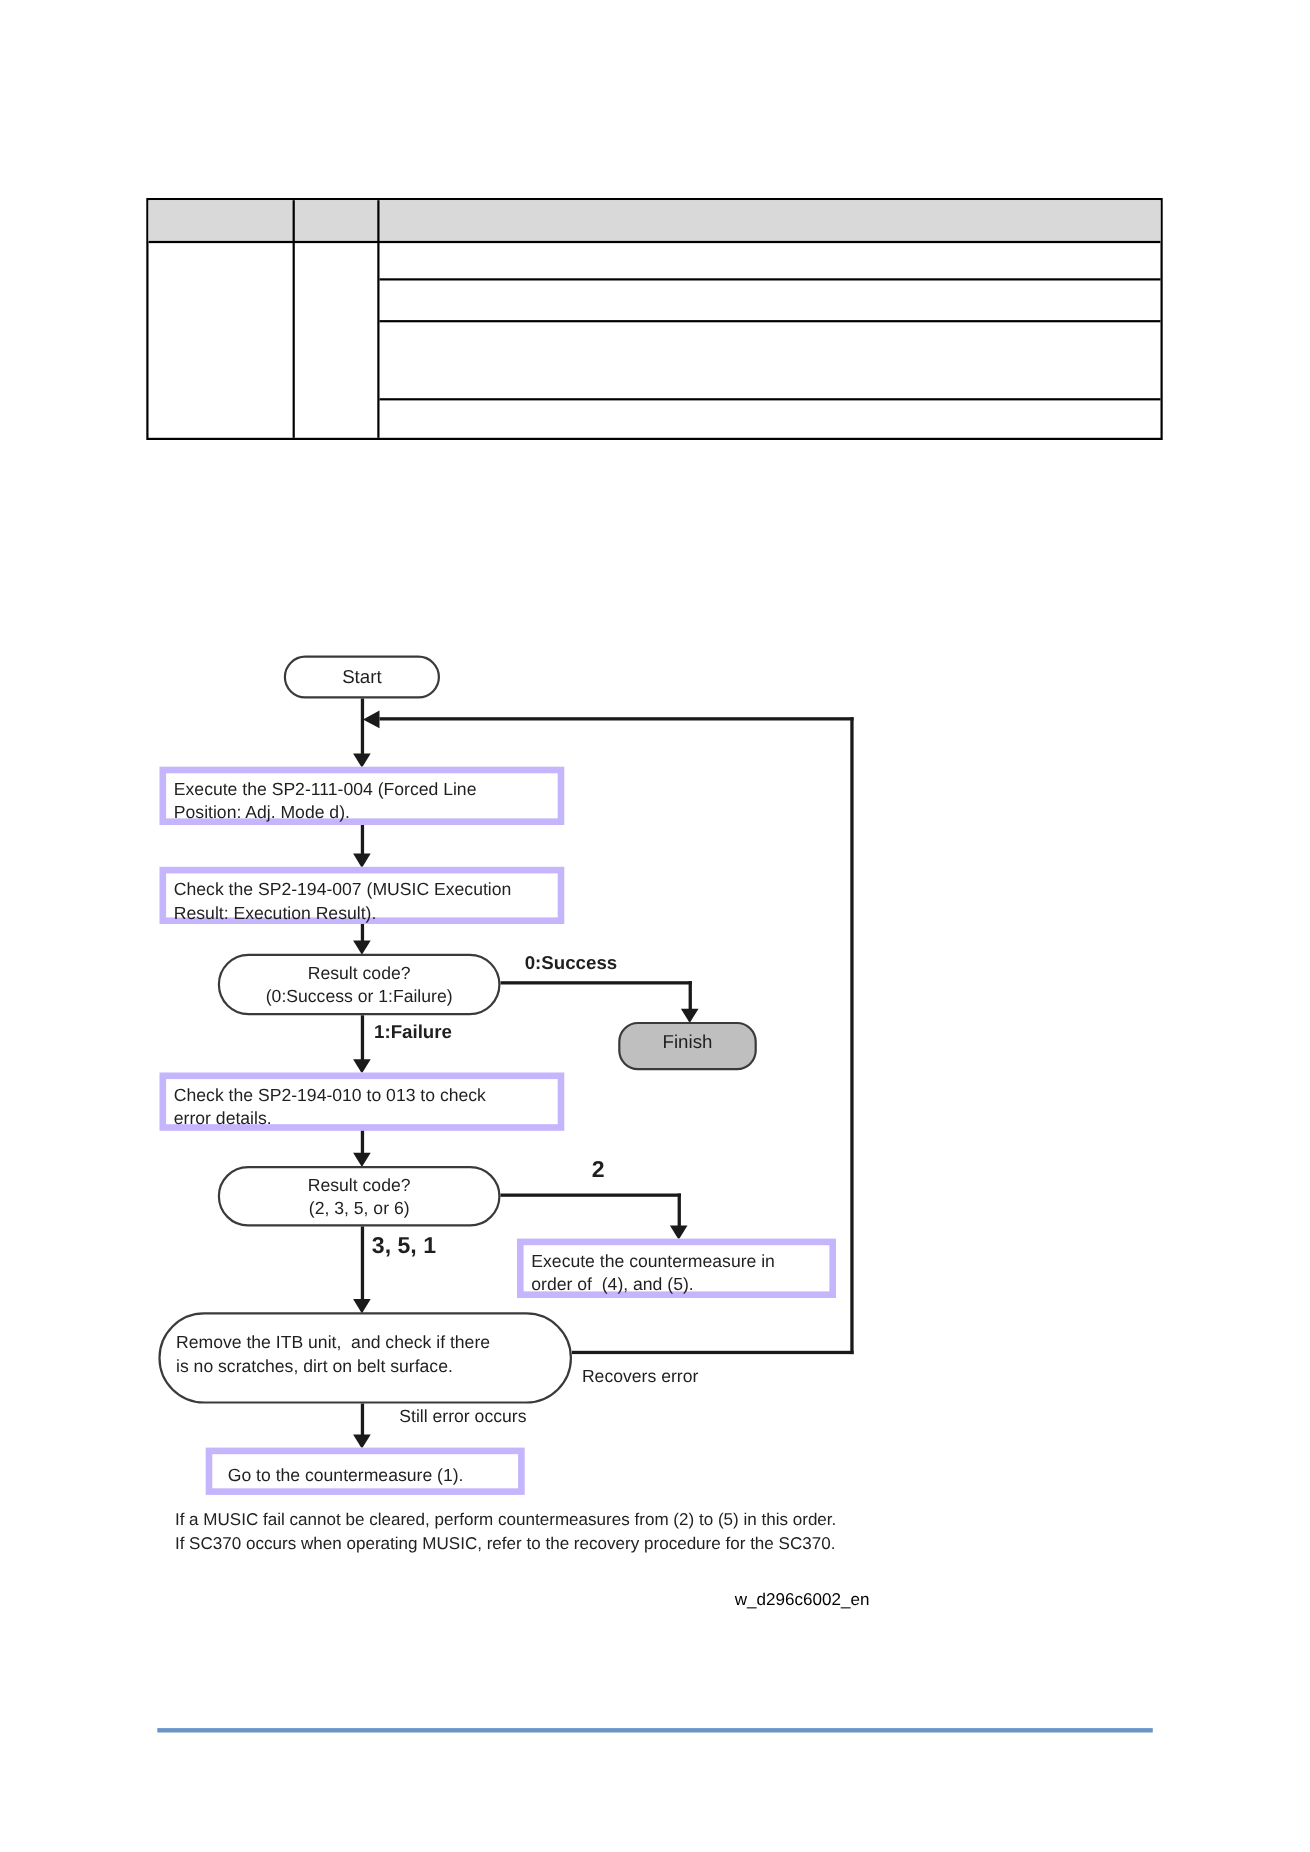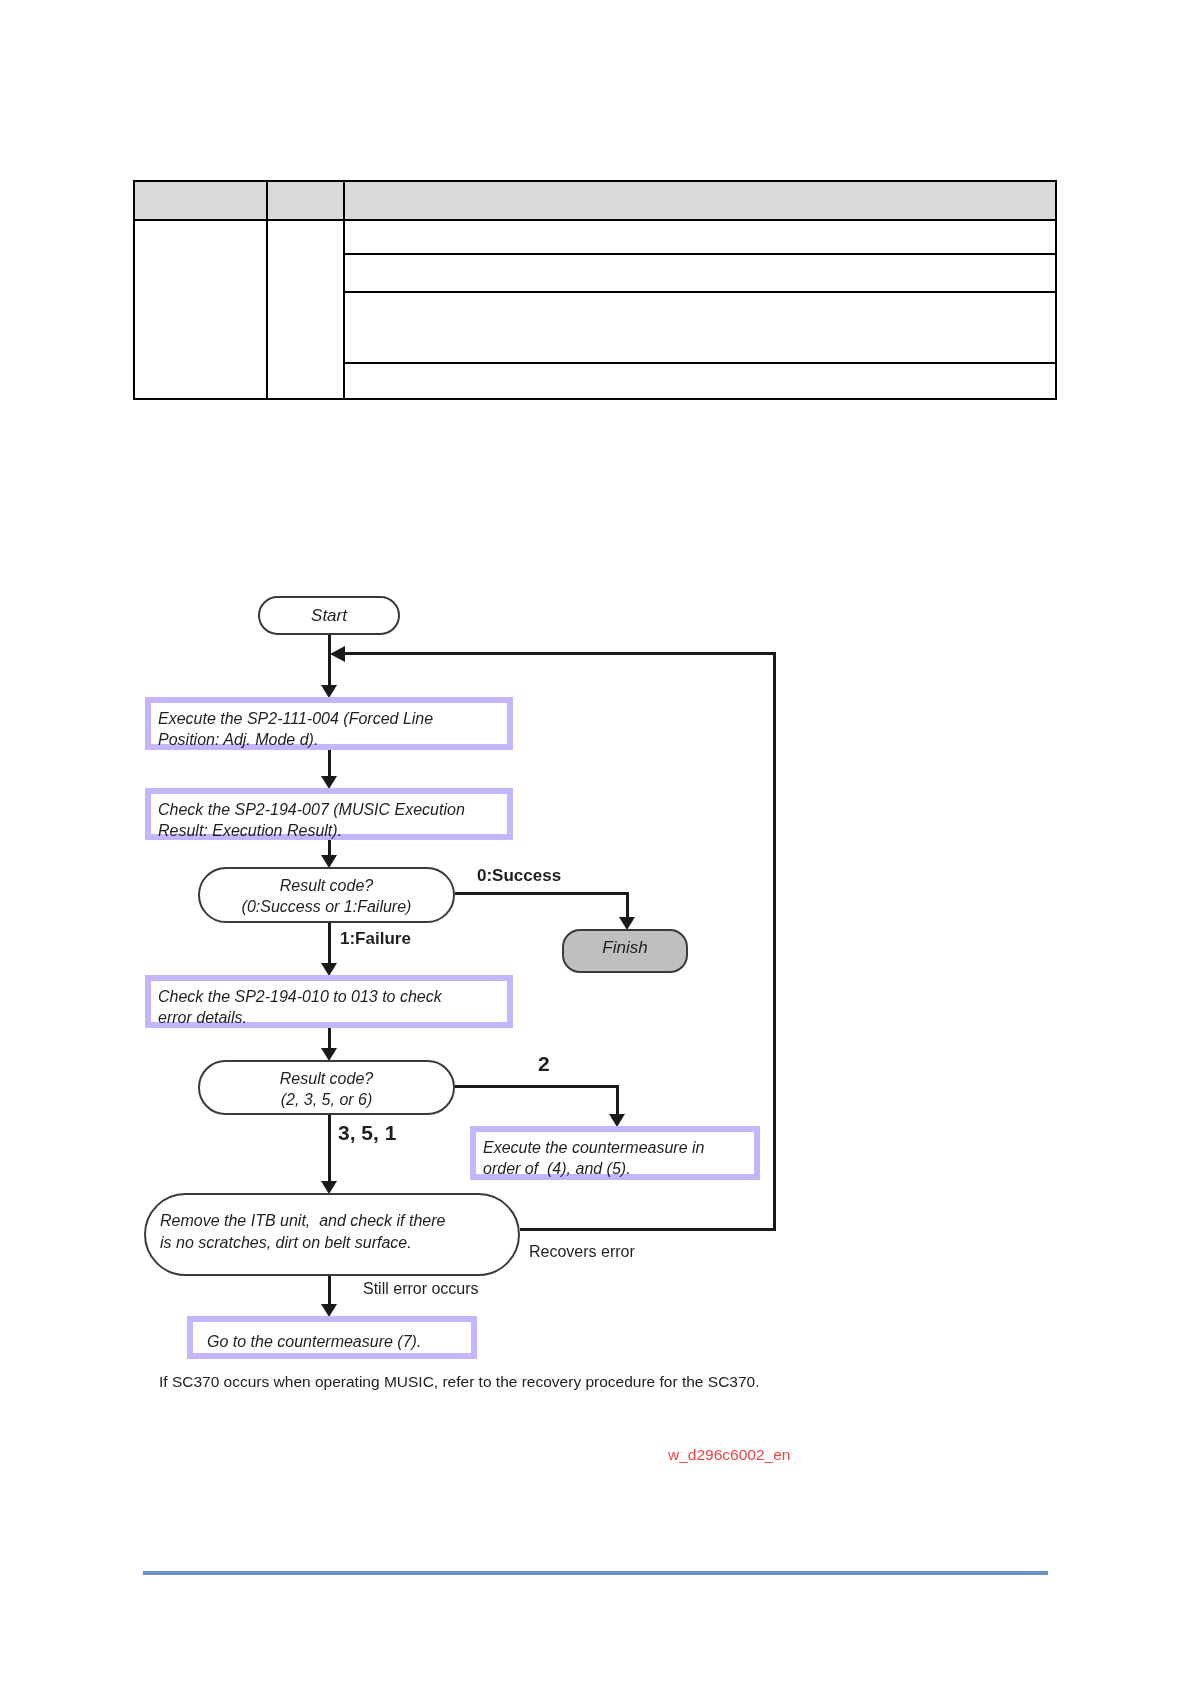--- a/index.html
+++ b/index.html
@@ -9,37 +9,37 @@
   }
   
   .tbl{position:absolute;left:133px;top:180px;width:924px;height:220px;
        border:2px solid #000;box-sizing:border-box;background:#fff;}
   .tbl-header{position:absolute;left:0;top:0;width:100%;height:37px;
        background:#d9d9d9;border-bottom:2px solid #000;box-sizing:content-box;}
   .tbl-v{position:absolute;top:0;bottom:0;width:2px;background:#000;}
   .tbl-h{position:absolute;left:210px;right:0;height:2px;background:#000;}
   
   .node{position:absolute;box-sizing:border-box;background:#fff;
-        font-size:16px;line-height:21px;white-space:pre-wrap;font-style:italic;}
+        font-size:16px;line-height:21px;white-space:pre-wrap;}
   .rect{border:6px solid #c4b5fd;padding:5px 4px 0 7px;}
   .stadium{border:2px solid #3a3a3a;text-align:center;}
   .line{position:absolute;background:#1a1a1a;}
   .tri-down{position:absolute;width:0;height:0;
     border-left:8px solid transparent;border-right:8px solid transparent;
     border-top:13px solid #1a1a1a;}
   .tri-left{position:absolute;width:0;height:0;
     border-top:8px solid transparent;border-bottom:8px solid transparent;
     border-right:15px solid #1a1a1a;}
   .lbl{position:absolute;font-size:16px;white-space:nowrap;}
   .lbl.bold{font-weight:bold;font-size:17px;}
   .lbl.big{font-weight:bold;font-size:21px;}
   
   .notes{position:absolute;left:159px;top:1371px;width:800px;
          font-size:15.5px;line-height:22px;color:#222;}
-  .watermark{position:absolute;left:668px;top:1446px;font-size:15.5px;color:#ef4444;}
+  .watermark{position:absolute;left:668px;top:1446px;font-size:15.5px;color:#000000;}
   .footer-rule{position:absolute;left:143px;top:1571px;width:905px;height:4px;
          background:#6a94c8;}
 </style>
 </head>
 <body>
 
 <div class="page">
 
   <div class="tbl">
     <div class="tbl-header"></div>
@@ -111,22 +111,23 @@
 
     <div class="node stadium" style="left:144px;top:1193px;width:376px;height:83px;border-radius:42px;padding:15px 10px 0 14px;text-align:left;line-height:22px;">Remove the ITB unit,  and check if there
 is no scratches, dirt on belt surface.</div>
 
     <div class="lbl" style="left:529px;top:1243px;">Recovers error</div>
 
     <div class="lbl" style="left:363px;top:1280px;">Still error occurs</div>
     <div class="line" style="left:328px;top:1276px;width:3px;height:29px;"></div>
     <div class="tri-down" style="left:321px;top:1304px;"></div>
 
-    <div class="node rect" style="left:187px;top:1316px;width:290px;height:43px;padding:9px 4px 0 14px;">Go to the countermeasure (7).</div>
+    <div class="node rect" style="left:187px;top:1316px;width:290px;height:43px;padding:9px 4px 0 14px;">Go to the countermeasure (1).</div>
   </div>
 
   <div class="notes">
+    <div>If a MUSIC fail cannot be cleared, perform countermeasures from (2) to (5) in this order.</div>
     <div>If SC370 occurs when operating MUSIC, refer to the recovery procedure for the SC370.</div>
   </div>
   <div class="watermark">w_d296c6002_en</div>
 
   <div class="footer-rule"></div>
 </div>
 
 </body></html>

